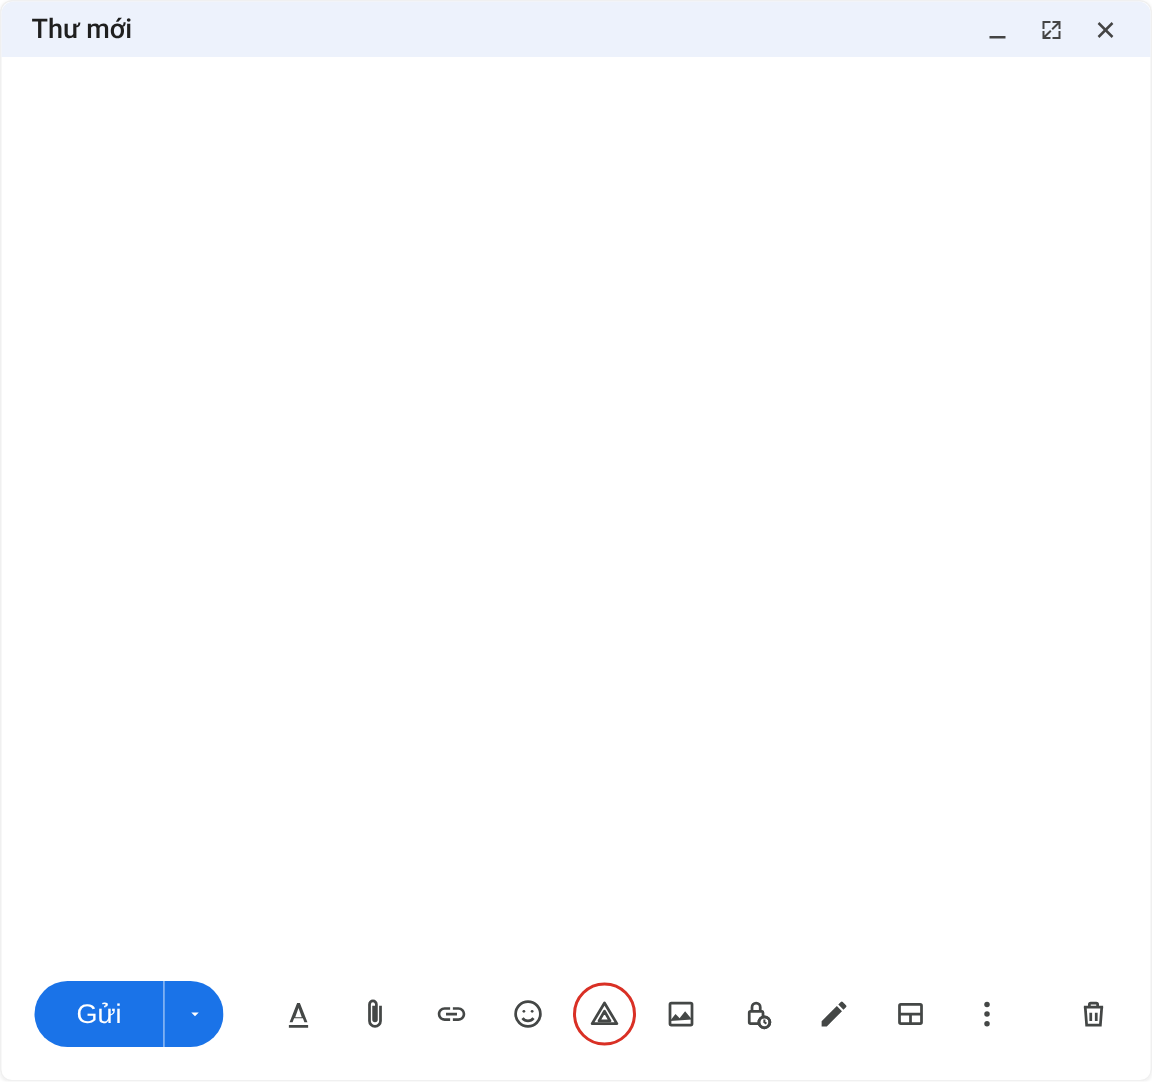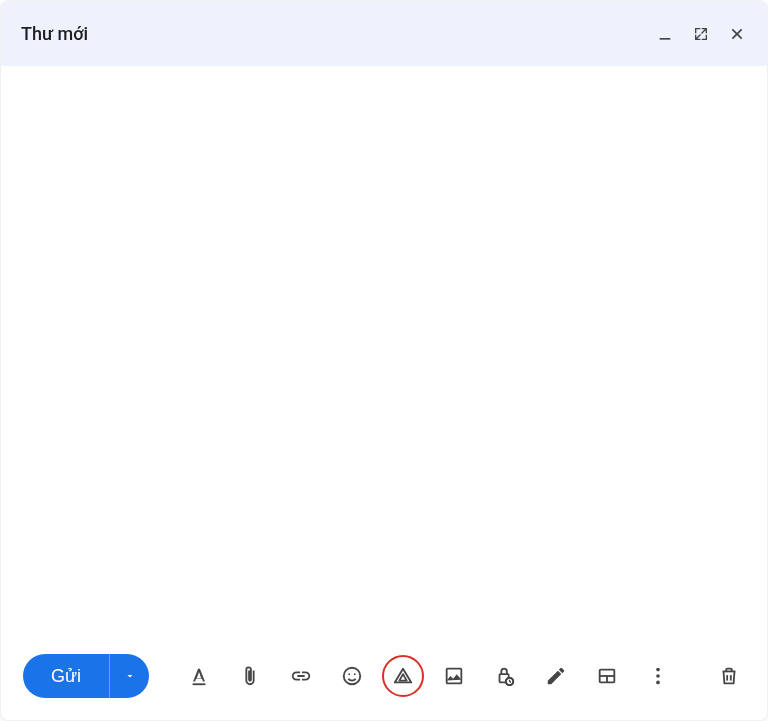--- a/index.html
+++ b/index.html
@@ -17,21 +17,21 @@
       flex-direction: column;
       border: 1px solid #f0f0f0;
       box-shadow: 0 1px 3px rgba(0,0,0,0.08);
       border-radius: 8px;
     }
     .header {
       background: #edf2fc;
       display: flex;
       align-items: center;
       justify-content: space-between;
-      padding: 22px 20px;
+      padding: 8px 20px;
       border-radius: 8px 8px 0 0;
     }
     .header-title {
       font-size: 18px;
       font-weight: 500;
       color: #1f1f1f;
     }
     .header-controls {
       display: flex;
       align-items: center;

